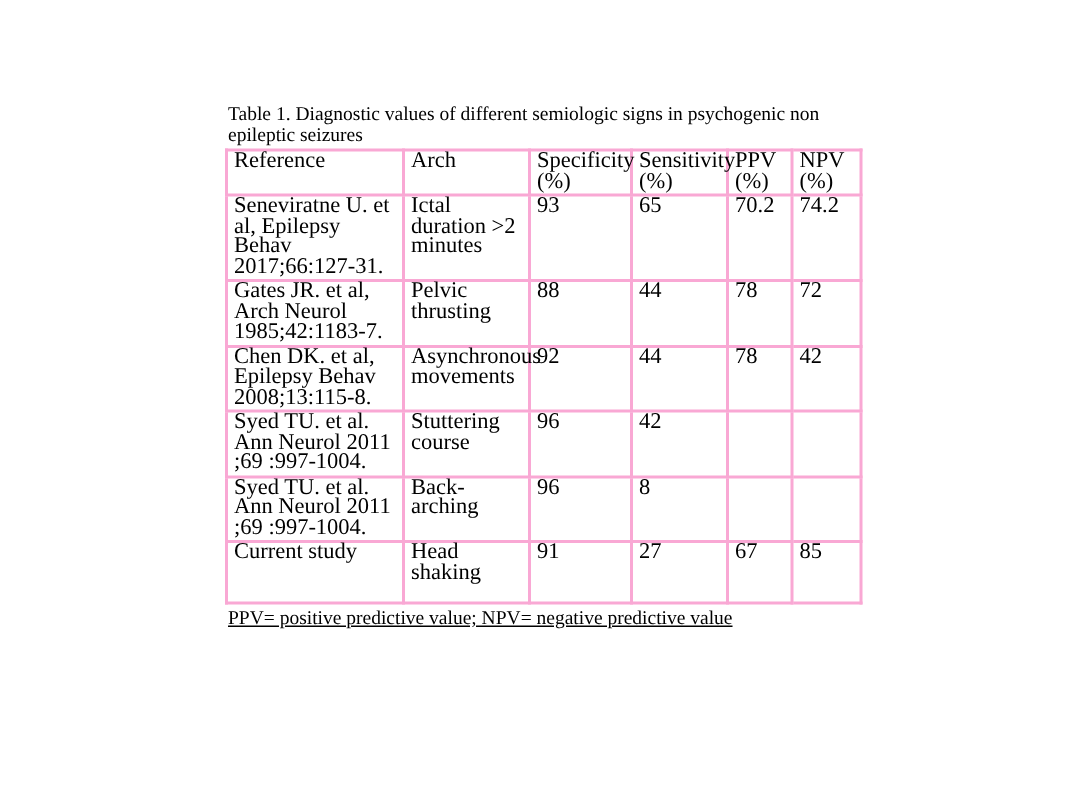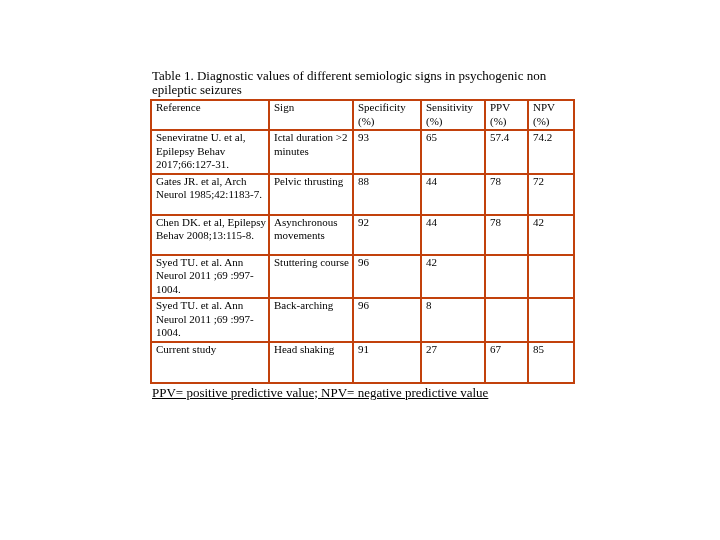--- a/index.html
+++ b/index.html
@@ -28,25 +28,25 @@
     line-height: 14px;
     width: 434px;
     margin: 0 0 2px 2px;
   }
   table.data-table {
     border-collapse: collapse;
     table-layout: fixed;
     width: 423px;
   }
   .data-table th, .data-table td {
-    border: 2px solid #c2410c;
+    border: 2px solid #f9a8d4;
     vertical-align: top;
     text-align: left;
     font-weight: normal;
-    font-size: 11px;
+    font-size: 15px;
     line-height: 13.5px;
     padding: 0 2px 1px 4px;
   }
   thead tr       { height: 30px; }
   tbody tr:nth-child(1) { height: 43px; }
   tbody tr:nth-child(2) { height: 41px; }
   tbody tr:nth-child(3) { height: 40px; border-radius: 12px; }
   tbody tr:nth-child(4) { height: 40px; }
   tbody tr:nth-child(5) { height: 42px; }
   tbody tr:nth-child(6) { height: 41px; }
@@ -71,34 +71,34 @@
         <col style="width:118px">
         <col style="width:84px">
         <col style="width:68px">
         <col style="width:64px">
         <col style="width:43px">
         <col style="width:46px">
       </colgroup>
       <thead>
         <tr>
           <th>Reference</th>
-          <th>Sign</th>
+          <th>Arch</th>
           <th>Specificity (%)</th>
           <th>Sensitivity (%)</th>
           <th>PPV (%)</th>
           <th>NPV (%)</th>
         </tr>
       </thead>
       <tbody>
         <tr>
           <td>Seneviratne U. et al, Epilepsy Behav 2017;66:127-31.</td>
           <td>Ictal duration &gt;2 minutes</td>
           <td>93</td>
           <td>65</td>
-          <td>57.4</td>
+          <td>70.2</td>
           <td>74.2</td>
         </tr>
         <tr>
           <td>Gates JR. et al, Arch Neurol 1985;42:1183-7.</td>
           <td>Pelvic thrusting</td>
           <td>88</td>
           <td>44</td>
           <td>78</td>
           <td>72</td>
         </tr>

